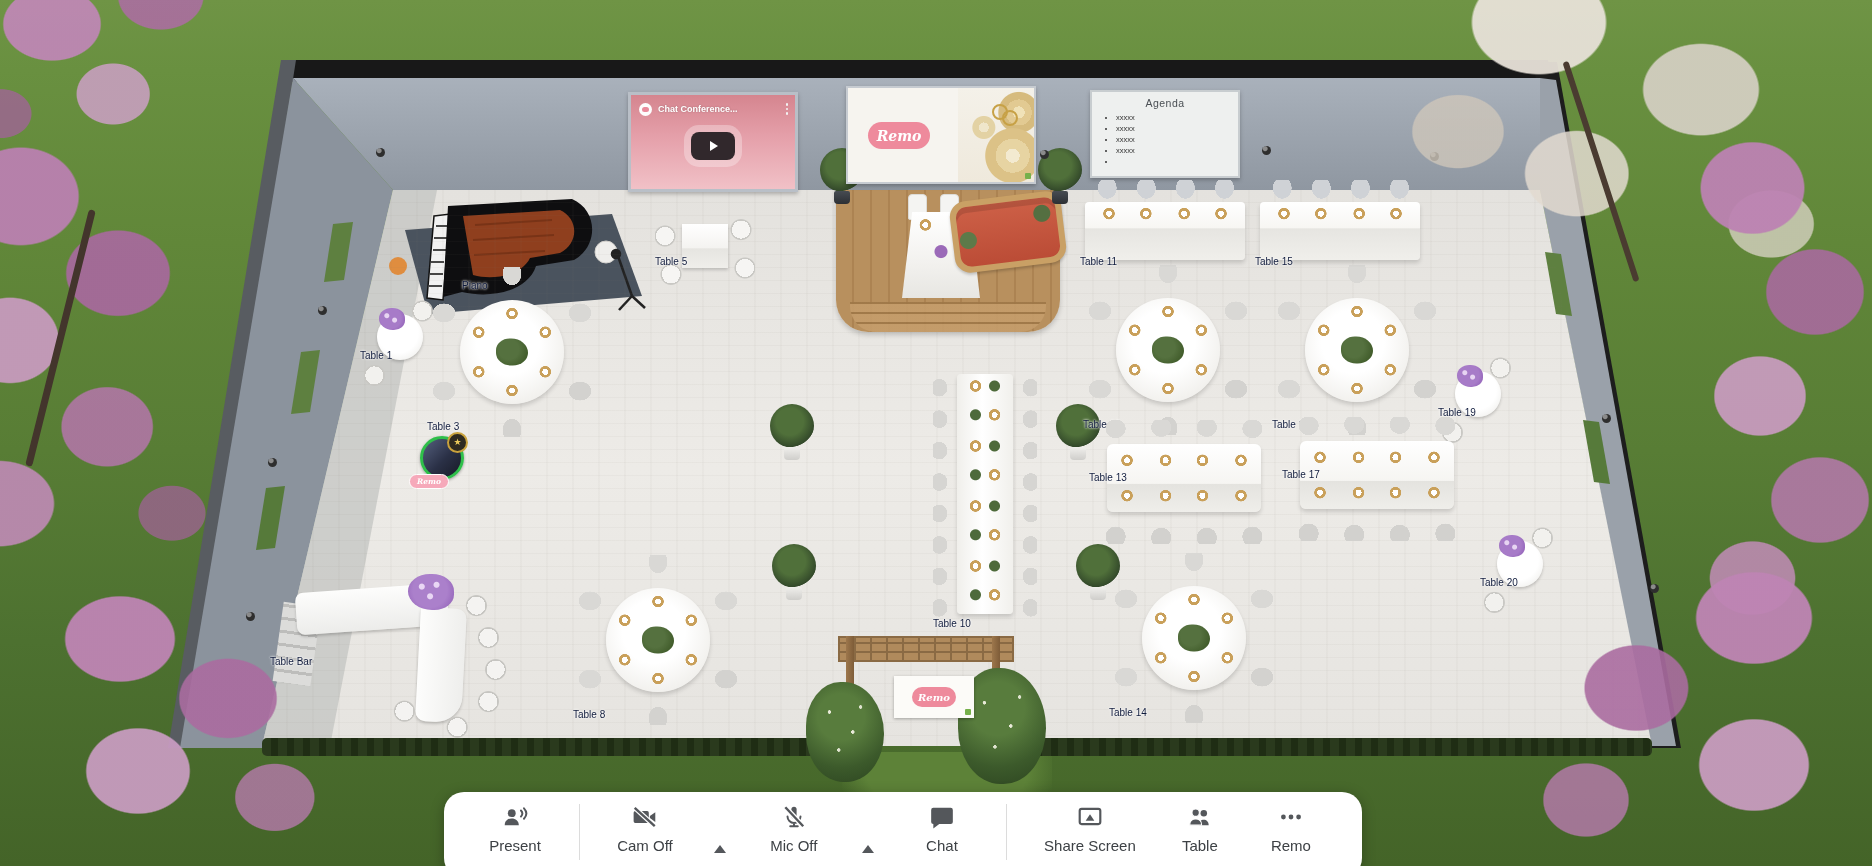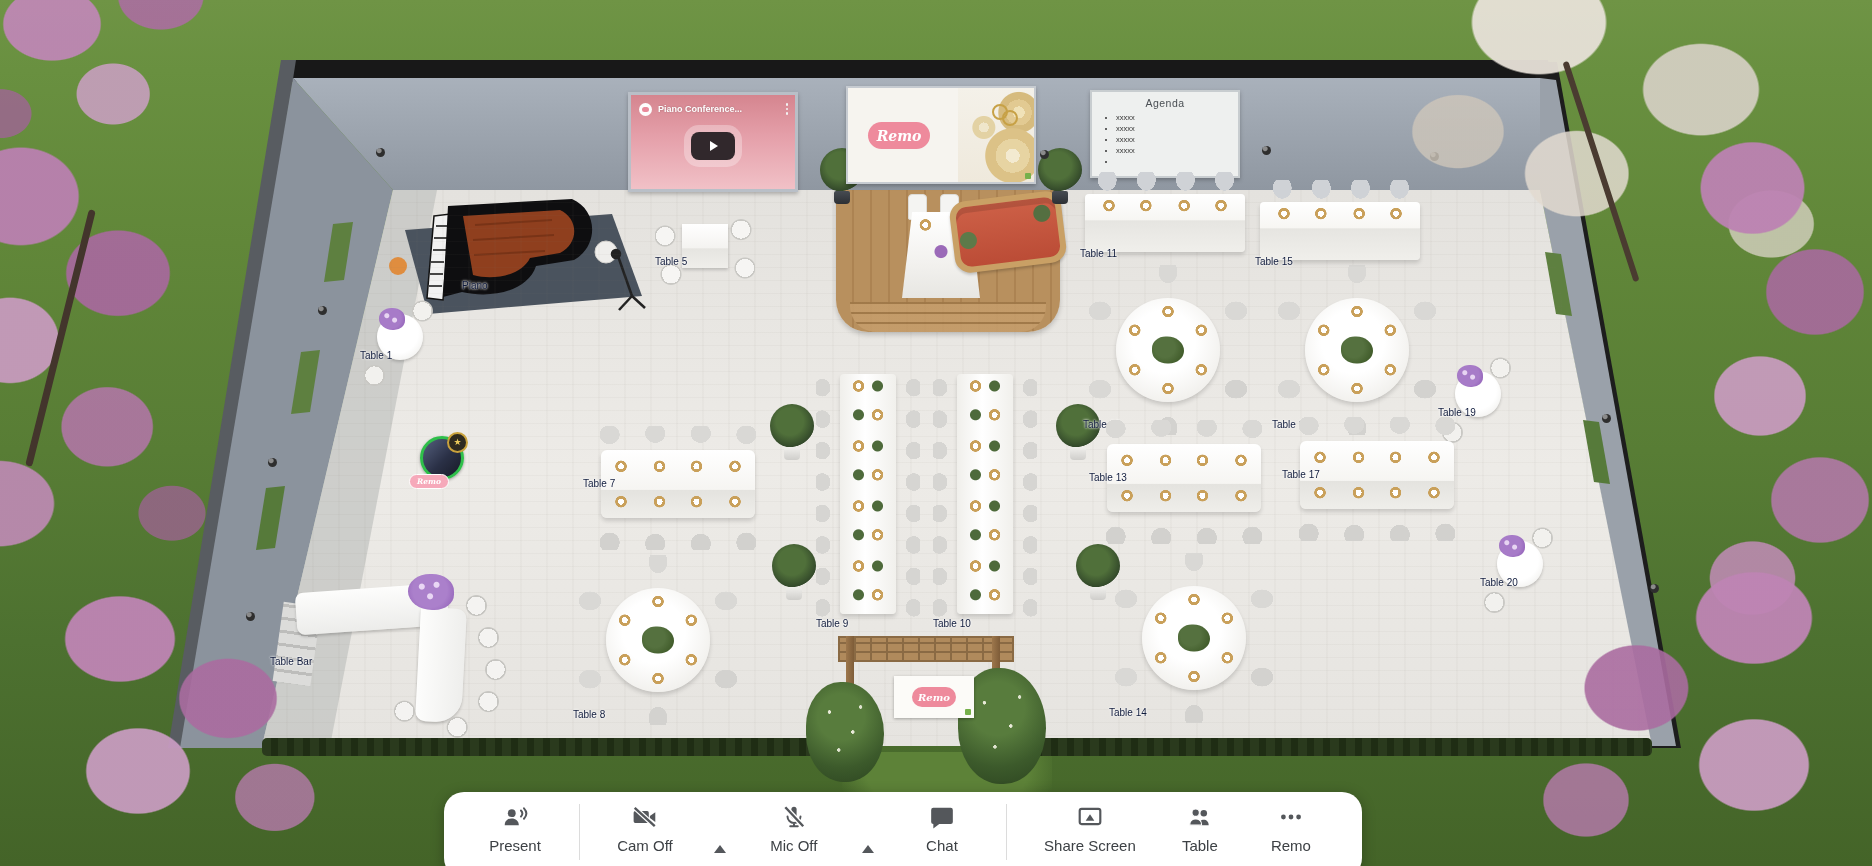--- a/index.html
+++ b/index.html
@@ -394,21 +394,21 @@
   <div class="speaker abs" style="left:268px;top:458px;"></div>
   <div class="speaker abs" style="left:1602px;top:414px;"></div>
   <div class="speaker abs" style="left:246px;top:612px;"></div>
   <div class="speaker abs" style="left:1650px;top:584px;"></div>
 
   <div class="abs video-screen">
     <div class="vp-head">
       <span class="vp-logo">
           <i></i>
         </span>
-      <span class="vp-title">Piano Conference...</span>
+      <span class="vp-title">Chat Conference...</span>
       <span class="vp-kebab">
           <i></i>
           <i></i>
           <i></i>
         </span>
     </div>
     <div class="vp-play">
       <svg width="14" height="14" viewBox="0 0 14 14">
           <polygon points="4,2 12,7 4,12" fill="#fff"></polygon>
         </svg>
@@ -467,20 +467,25 @@
     <div class="stools"></div>
     <div class="cock-top"></div>
     <span class="tlabel">Table 19</span>
   </div>
   <div class="tbl t-cocktail" style="left:1480px;top:527px;">
     <div class="stools"></div>
     <div class="cock-top"></div>
     <span class="tlabel">Table 20</span>
   </div>
 
+  <div class="tbl t-round" style="left:427px;top:267px;">
+    <div class="chairs6"></div>
+    <div class="round-top"></div>
+    <span class="tlabel">Table 3</span>
+  </div>
   <div class="tbl t-round" style="left:573px;top:555px;">
     <div class="chairs6"></div>
     <div class="round-top"></div>
     <span class="tlabel">Table 8</span>
   </div>
   <div class="tbl t-round" style="left:1083px;top:265px;">
     <div class="chairs6"></div>
     <div class="round-top"></div>
     <span class="tlabel">Table 12</span>
   </div>
@@ -488,52 +493,42 @@
     <div class="chairs6"></div>
     <div class="round-top"></div>
     <span class="tlabel">Table 16</span>
   </div>
   <div class="tbl t-round" style="left:1109px;top:553px;">
     <div class="chairs6"></div>
     <div class="round-top"></div>
     <span class="tlabel">Table 14</span>
   </div>
 
-  <div class="tbl t-rect8" style="left:583px;top:426px;">
-    <div class="chairs8"></div>
-    <div class="rect-top"></div>
-    <span class="tlabel">Table 7</span>
-  </div>
   <div class="tbl t-rect8" style="left:1089px;top:420px;">
     <div class="chairs8"></div>
     <div class="rect-top"></div>
     <span class="tlabel">Table 13</span>
   </div>
   <div class="tbl t-rect8" style="left:1282px;top:417px;">
     <div class="chairs8"></div>
     <div class="rect-top"></div>
     <span class="tlabel">Table 17</span>
   </div>
 
-  <div class="tbl t-head4" style="left:1080px;top:172px;">
+  <div class="tbl t-head4" style="left:1080px;top:180px;">
     <div class="chairs4"></div>
     <div class="head-top"></div>
     <span class="tlabel">Table 11</span>
   </div>
   <div class="tbl t-head4" style="left:1255px;top:180px;">
     <div class="chairs4"></div>
     <div class="head-top"></div>
     <span class="tlabel">Table 15</span>
   </div>
 
-  <div class="tbl t-banquet" style="left:816px;top:372px;">
-    <div class="chairs16"></div>
-    <div class="banquet-top"></div>
-    <span class="tlabel">Table 9</span>
-  </div>
   <div class="tbl t-banquet" style="left:933px;top:372px;">
     <div class="chairs16"></div>
     <div class="banquet-top"></div>
     <span class="tlabel">Table 10</span>
   </div>
 
   <div class="tbl t-square" style="left:655px;top:212px;">
     <div class="stools"></div>
     <div class="sq-top"></div>
     <span class="tlabel">Table 5</span>

